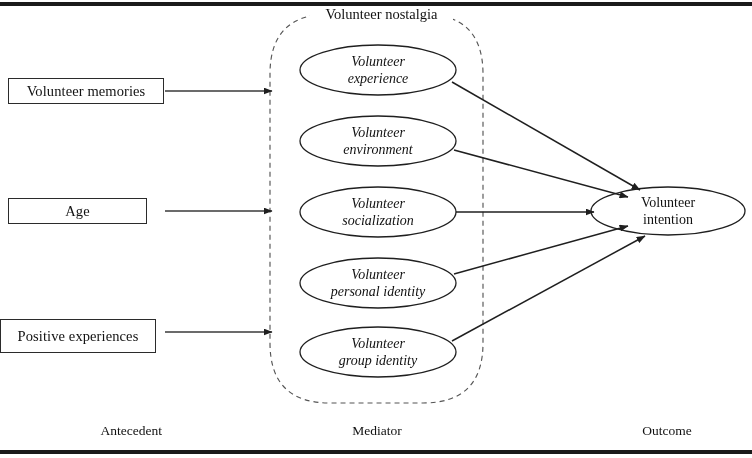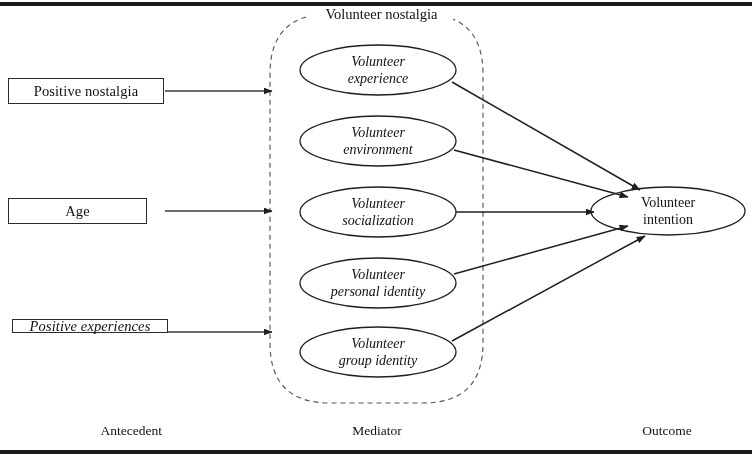--- a/index.html
+++ b/index.html
@@ -39,21 +39,21 @@
     display: flex;
     align-items: center;
     justify-content: center;
     font-size: 14.5px;
     color: #111111;
     letter-spacing: .1px;
     white-space: nowrap;
   }
   #box-positive-memories   { left: 8px;  top: 78px;  width: 156px; height: 26px; }
   #box-age                 { left: 8px;  top: 198px; width: 139px; height: 26px; }
-  #box-positive-experiences{ left: 12px;  top: 319px; width: 156px; height: 14px; font-style: italic; }
+  #box-positive-experiences{ left: 0;  top: 319px; width: 156px; height: 34px; }
 
   
   #nostalgia-title {
     position: absolute;
     top: 6px;
     left: 310px;
     width: 135px;
     text-align: center;
     font-size: 14.5px;
     color: #111111;
@@ -122,21 +122,21 @@
 
     <line x1="452" y1="82" x2="640" y2="190" stroke="#1f1f1f" stroke-width="1.5" marker-end="url(#arrowhead)"></line>
     <line x1="454" y1="150" x2="628" y2="197" stroke="#1f1f1f" stroke-width="1.5" marker-end="url(#arrowhead)"></line>
     <line x1="456" y1="212" x2="594" y2="212" stroke="#1f1f1f" stroke-width="1.5" marker-end="url(#arrowhead)"></line>
     <line x1="454" y1="274" x2="628" y2="226" stroke="#1f1f1f" stroke-width="1.5" marker-end="url(#arrowhead)"></line>
     <line x1="452" y1="341" x2="645" y2="236" stroke="#1f1f1f" stroke-width="1.5" marker-end="url(#arrowhead)"></line>
   </svg>
 
   <div id="nostalgia-title">Volunteer nostalgia</div>
 
-  <div class="ante-box" id="box-positive-memories">Positive nostalgia</div>
+  <div class="ante-box" id="box-positive-memories">Volunteer memories</div>
   <div class="ante-box" id="box-age">Age</div>
   <div class="ante-box" id="box-positive-experiences">Positive experiences</div>
 
   <div class="ell-label italic" style="left:298px; top:53px; width:160px;">
     <span>Volunteer</span>
     <span class="l2">experience</span>
   </div>
   <div class="ell-label italic" style="left:298px; top:124px; width:160px;">
     <span>Volunteer</span>
     <span class="l2">environment</span>

